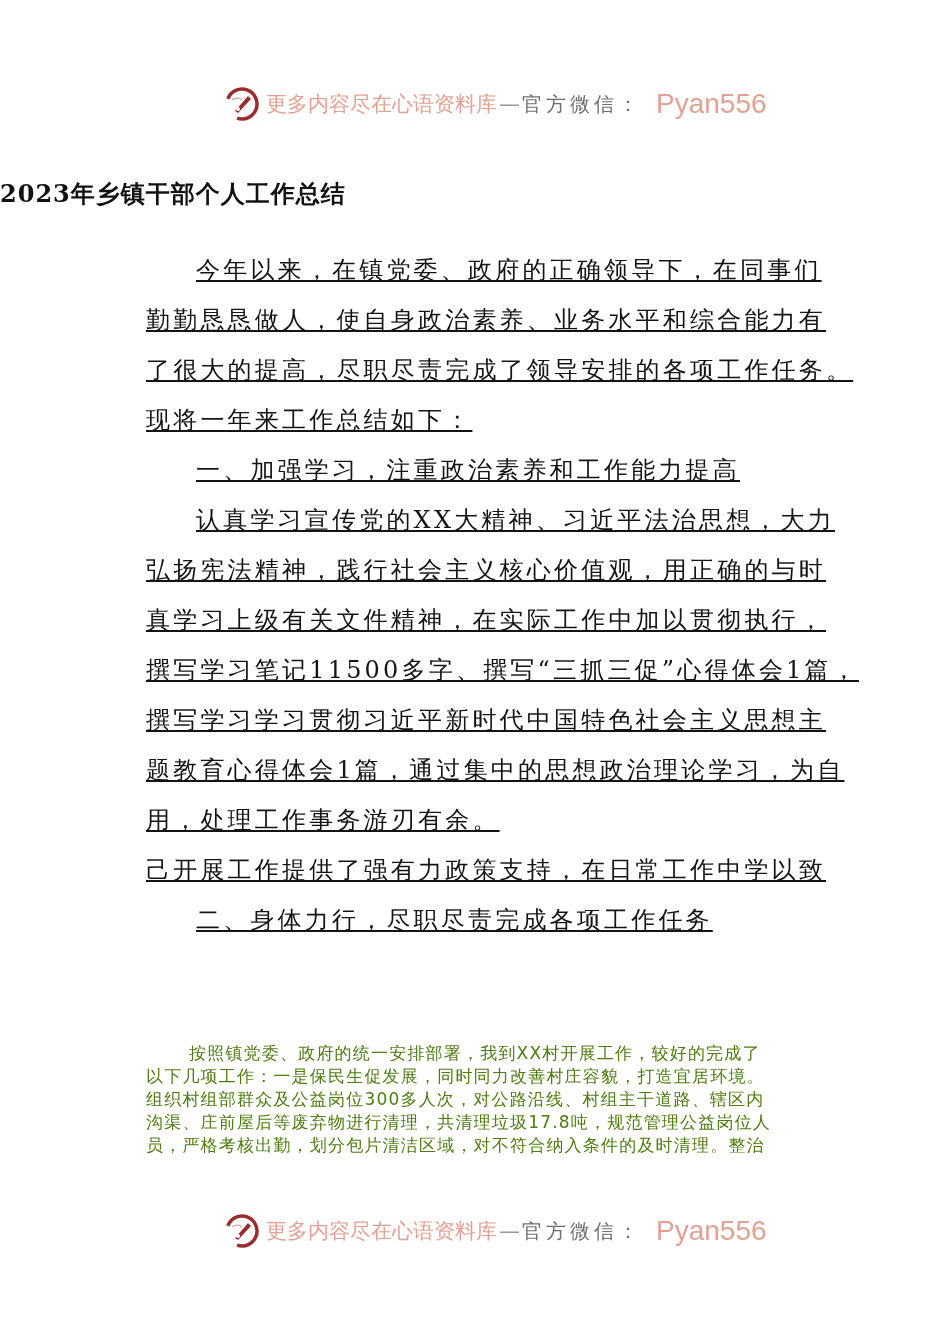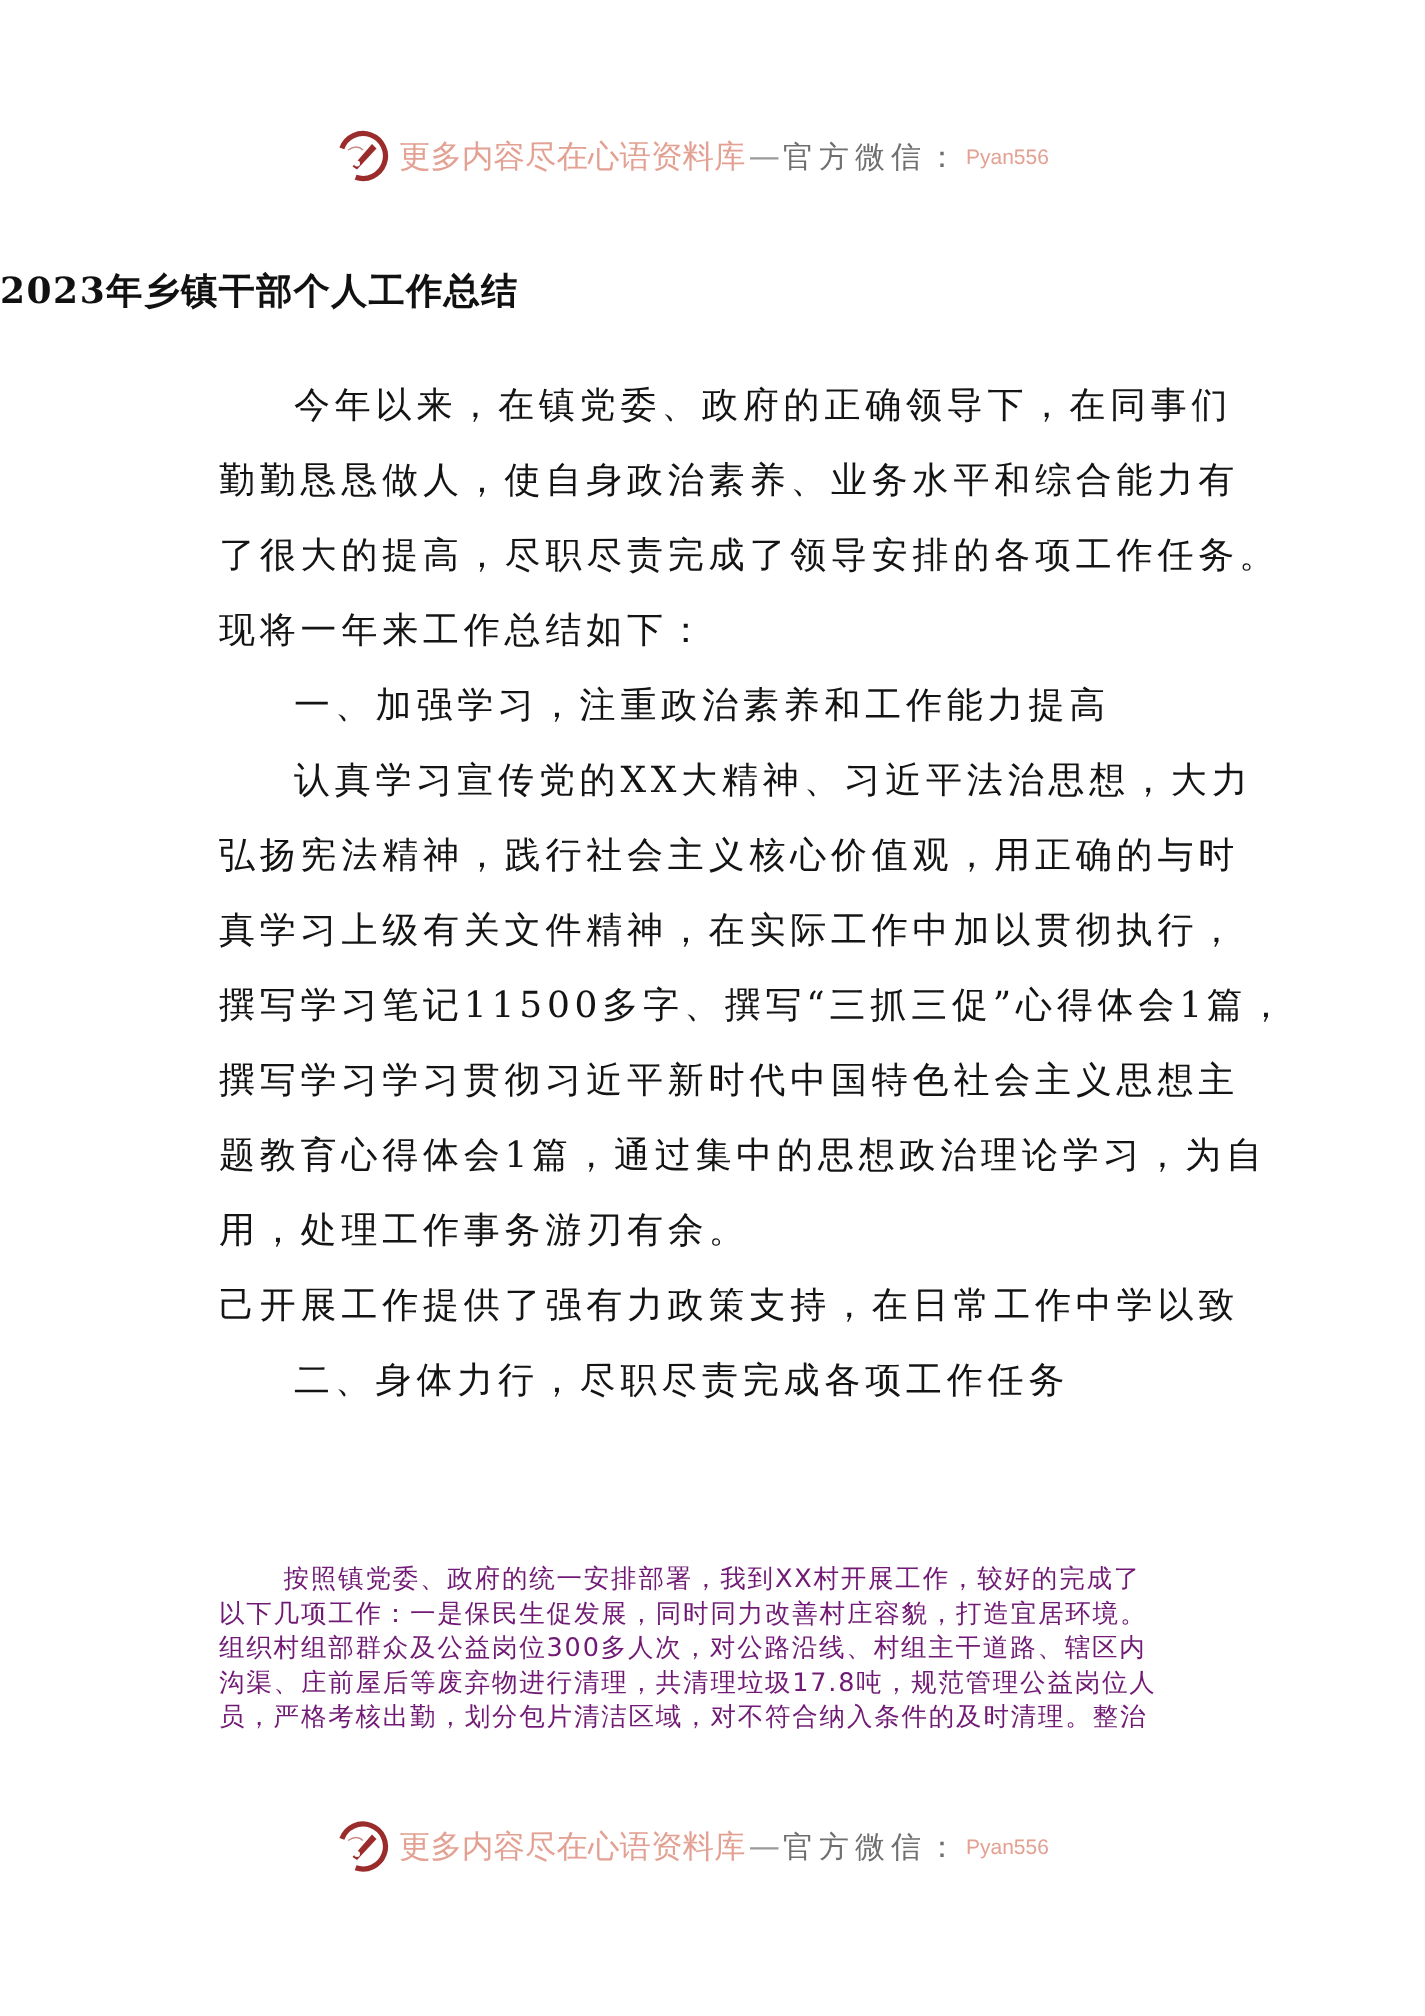--- a/index.html
+++ b/index.html
@@ -43,23 +43,23 @@
       font-family: "DejaVu Sans", sans-serif;
     }
     .banner .b-wx {
       color: #6f6f6f;
       font-size: 20px;
       letter-spacing: 4px;
       font-family: "DejaVu Serif", serif;
     }
     .banner .b-id {
       color: #e3a193;
-      font-size: 14px;
+      font-size: 28px;
       font-family: "Liberation Sans", sans-serif;
-      margin-left: 2px;
+      margin-left: 14px;
     }
 
     .title {
       position: absolute;
       top: 178px;
       left: 0;
       width: 950px;
       text-align: left;
       font-size: 24px;
       font-weight: bold;
@@ -71,34 +71,34 @@
       position: absolute;
       left: 146px;
       width: 680px;
       font-size: 24px;
       letter-spacing: 3.2px;
       line-height: 50px;
       white-space: nowrap;
       font-family: "DejaVu Serif", "Liberation Serif", serif;
       color: #141414;
     }
-    .big .line { display: block; height: 50px; }
+    .big .line { display: block; height: 50px; text-decoration: underline; }
     .big .indent { padding-left: 50px; }
 
     .small {
       position: absolute;
       left: 146px;
       top: 1042px;
       width: 680px;
       font-size: 17px;
       line-height: 23px;
       letter-spacing: 1.2px;
       white-space: nowrap;
       font-family: "DejaVu Sans", "Liberation Sans", sans-serif;
-      color: #701a75;
+      color: #4d7c0f;
     }
     .small .line { display: block; height: 23px; }
     .small .indent { padding-left: 43px; }
   </style>
 </head>
 <body>
 
 <div class="banner top">
   <svg class="logo" viewBox="0 0 36 36">
     <circle cx="18" cy="18" r="15" fill="none" stroke="#9b2c2c" stroke-width="3.5" stroke-dasharray="70 25" transform="rotate(200 18 18)"></circle>

